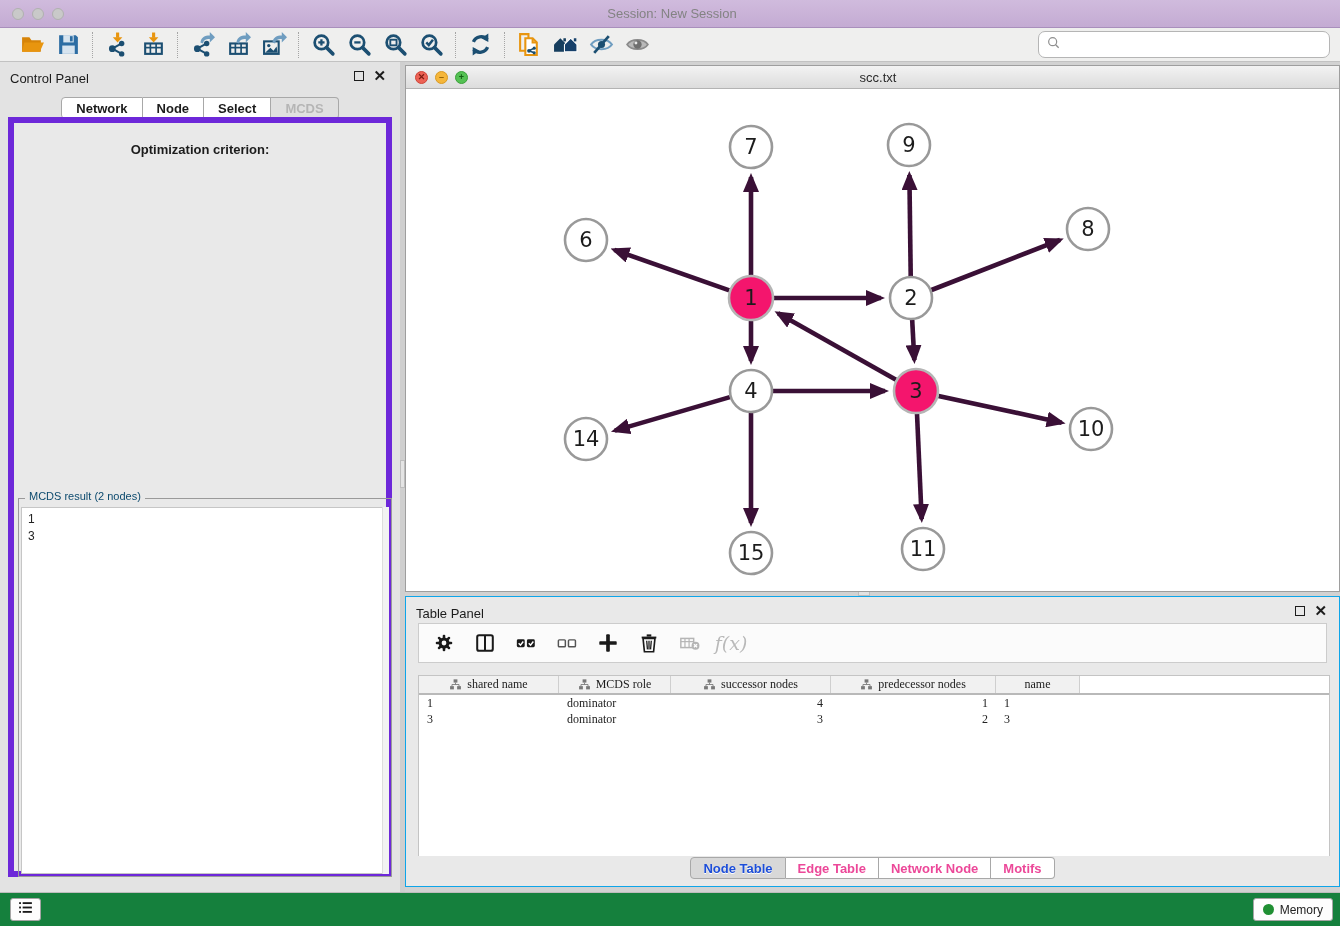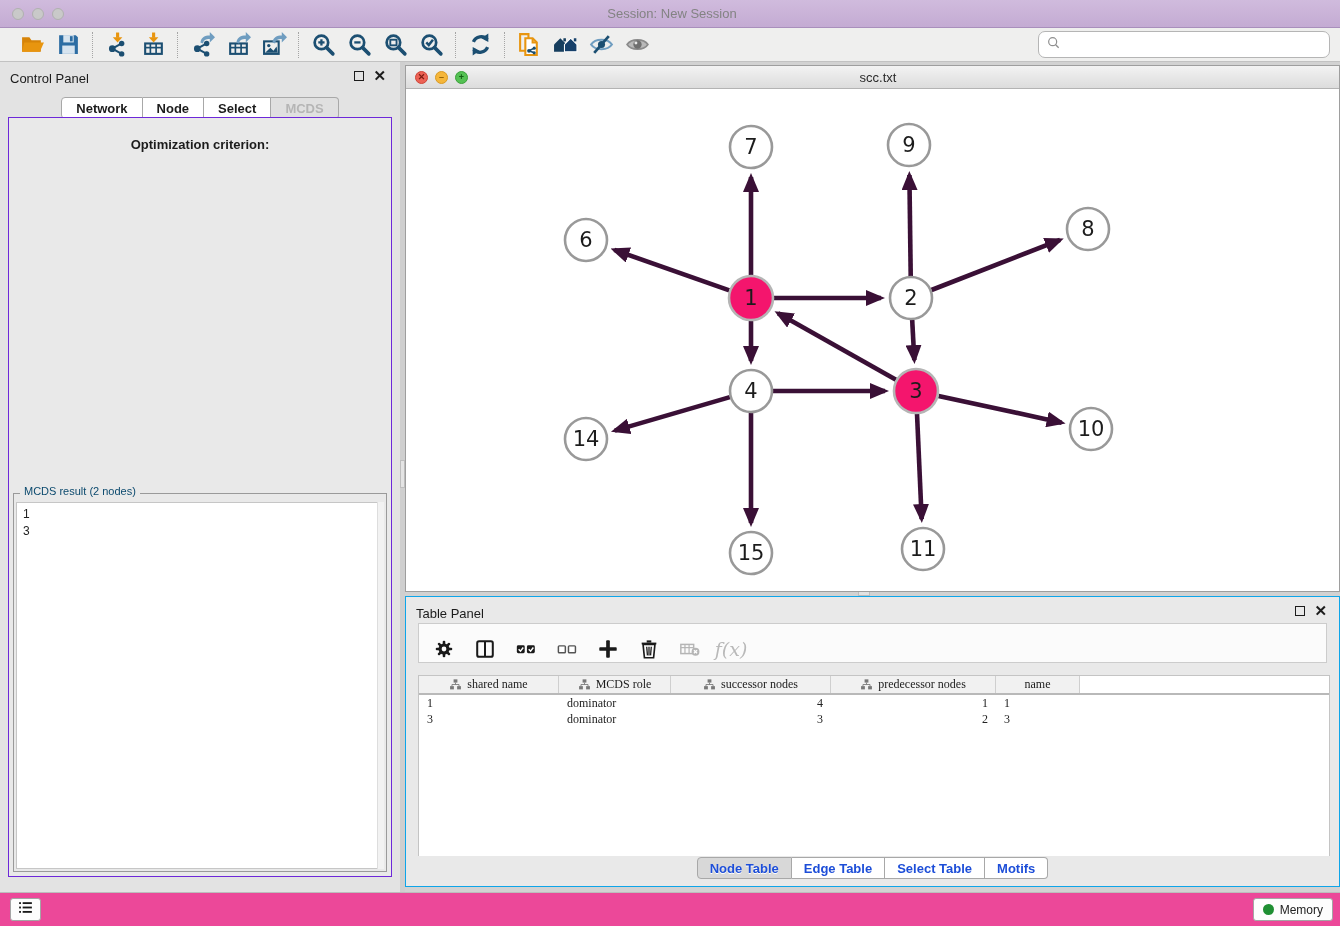--- a/index.html
+++ b/index.html
@@ -35,21 +35,21 @@
   .panel-head { position:absolute; left:10px; top:9px; font-size:13px; color:#1c1c1c; }
   .panel-ctl { position:absolute; top:9px; display:flex; gap:9px; align-items:center; }
   .float-ic { width:10px; height:10px; border:1.5px solid #1c1c1c; display:inline-block; }
   .close-ic { font-size:15px; font-weight:bold; color:#1c1c1c; line-height:10px; cursor:pointer; }
   .cp-tabs { position:absolute; left:0; right:0; top:35px; display:flex; justify-content:center; }
   .cp-tab { height:22px; padding:0 14px; background:#fff; border:1px solid #a8a8a8; border-left:none;
     font-size:13px; font-weight:bold; color:#1c1c1c; display:flex; align-items:center; cursor:pointer; }
   .cp-tab:first-child { border-left:1px solid #a8a8a8; border-radius:4px 0 0 4px; }
   .cp-tab:last-child { border-radius:0 4px 4px 0; }
   .cp-tab.sel { background:#e0e0e0; color:#b5b5b5; }
-  .cp-body { position:absolute; left:8px; top:55px; width:384px; height:760px; background:#e9e9e9; border:1px solid #6d28d9; }
+  .cp-body { position:absolute; left:8px; top:55px; width:384px; height:760px; background:#e9e9e9; border:6px solid #6d28d9; }
   .opt-label { margin-top:19px; text-align:center; font-size:13px; font-weight:bold; color:#1c1c1c; }
   .combo { position:absolute; left:37px; top:41px; width:310px; height:23px; background:#fff; border:1px solid #a9a9a9;
     border-radius:5px; font-size:13px; display:flex; align-items:center; padding:0 8px; cursor:pointer; }
   .combo .val { flex:1; }
   .combo svg { width:10px; height:16px; }
   .cp-btnrow { position:absolute; left:0; right:0; top:76px; display:flex; justify-content:center; gap:14px; }
   .mac-btn { height:22px; background:#fff; border:1px solid #ababab; border-radius:4px; font-size:13px; font-weight:bold;
     color:#1c1c1c; padding:0 13px; display:flex; align-items:center; cursor:pointer; }
   .groupbox { position:absolute; left:4px; top:375px; width:374px; height:379px; border:1px solid #9a9a9a; }
   .groupbox-title { position:absolute; left:6px; top:-9px; background:#e9e9e9; padding:0 4px; font-size:11px; color:#0c4a6e; }
@@ -66,41 +66,41 @@
     justify-content:center; cursor:pointer; line-height:1; }
   .tl.red { background:#ec6255; border:1px solid #ce4437; color:#7e1a10; }
   .tl.yel { background:#f5b63a; border:1px solid #d99a23; color:#8e5e05; }
   .tl.grn { background:#54c153; border:1px solid #3ba03a; color:#135f13; }
   .net-title-text { position:absolute; left:0; right:0; top:4px; text-align:center; font-size:13px; color:#2a2a2a;padding-left:11px; }
   .net-canvas { position:absolute; left:0; top:23px; width:933px; height:502px; background:#fff; }
 
   
   .table-panel { position:absolute; left:405px; top:596px; width:935px; height:291px; background:#e9e9e9; border:1px solid #0ea5e9; }
   .tp-toolbar { position:absolute; left:12px; top:26px; right:12px; height:40px; background:#fbfbfb; border:1px solid #cccccc;
-    display:flex; align-items:flex-end; gap:15px; padding-left:12px; }
+    display:flex; align-items:center; gap:15px; padding-left:12px; }
   .tp-ic { width:26px; height:26px; display:flex; align-items:center; justify-content:center; cursor:pointer; }
   .tp-ic svg { width:22px; height:22px; }
   .tp-ic.dis { cursor:default; }
   .fx { font-family:"DejaVu Serif", serif; font-style:italic; font-size:19px; color:#b9b9b9; }
   .tp-table { position:absolute; left:12px; top:78px; right:9px; height:181px; background:#fff; border:1px solid #c4c4c4; border-bottom:none; overflow:hidden;font-family:Liberation Serif, serif; }
   .thead { display:flex; height:19px; border-bottom:2px solid #b9b9b9; }
   .th { background:#f1f1f1; border-right:1px solid #cfcfcf; font-size:12px; color:#1c1c1c; display:flex;
     align-items:center; justify-content:center; gap:5px; cursor:pointer; }
   .th svg { width:13px; height:13px; flex:none; }
   .trow { display:flex; height:16px; font-size:12px; align-items:center; }
   .td { padding:0 8px; overflow:hidden; white-space:nowrap; }
   .tp-tabs { position:absolute; left:0; right:0; bottom:7px; display:flex; justify-content:center; }
   .tp-tab { height:22px; padding:0 12px; background:#fff; border:1px solid #a8a8a8; border-left:none; font-size:13px;
-    font-weight:bold; color:#1d4ed8; display:flex; align-items:center; cursor:pointer; }
+    font-weight:bold; color:#ec4899; display:flex; align-items:center; cursor:pointer; }
   .tp-tab:first-child { border-left:1px solid #a8a8a8; border-radius:4px 0 0 4px; }
   .tp-tab:last-child { border-radius:0 4px 4px 0; }
   .tp-tab.sel { background:#d8d8d8; color:#1d4ed8; text-shadow:0 1px 0 #fff; }
 
   
-  .statusbar { position:absolute; left:0; top:892px; width:1340px; height:34px; background:#ec4899; border-top:1px solid #bdbdbd; }
+  .statusbar { position:absolute; left:0; top:892px; width:1340px; height:34px; background:#15803d; border-top:1px solid #bdbdbd; }
   .sb-left { position:absolute; left:10px; top:5px; width:31px; height:23px; background:#fdfdfd; border:1px solid #a5a5a5;
     border-radius:3px; display:flex; align-items:center; justify-content:center; cursor:pointer; }
   .sb-left svg { width:17px; height:17px; }
   .mem-btn { position:absolute; right:7px; top:5px; height:23px; background:#fdfdfd; border:1px solid #a5a5a5; border-radius:3px;
     display:flex; align-items:center; gap:6px; padding:0 9px; font-size:12px; cursor:pointer; }
   .mem-dot { width:11px; height:11px; border-radius:50%; background:#1f8f33; }
 </style>
 </head>
 <body>
 
@@ -509,21 +509,21 @@
           <div class="td" style="width: 112px; text-align: left;">dominator</div>
           <div class="td" style="width: 160px; text-align: right;">3</div>
           <div class="td" style="width: 165px; text-align: right;">2</div>
           <div class="td" style="width: 84px; text-align: left;">3</div>
         </div>
       </div>
   </div>
   <div class="tp-tabs" id="tp-tabs">
       <div class="tp-tab sel">Node Table</div>
       <div class="tp-tab">Edge Table</div>
-      <div class="tp-tab">Select Table</div>
+      <div class="tp-tab">Network Node</div>
       <div class="tp-tab">Motifs</div>
     </div>
 </div>
 
 <div class="statusbar">
   <div class="sb-left">
       <span id="list-ic"><svg viewBox="0 0 24 24">
           <g fill="#1a1a1a">
             <rect x="3" y="4.5" width="2.6" height="2.6"></rect>
             <rect x="3" y="10.7" width="2.6" height="2.6"></rect>

